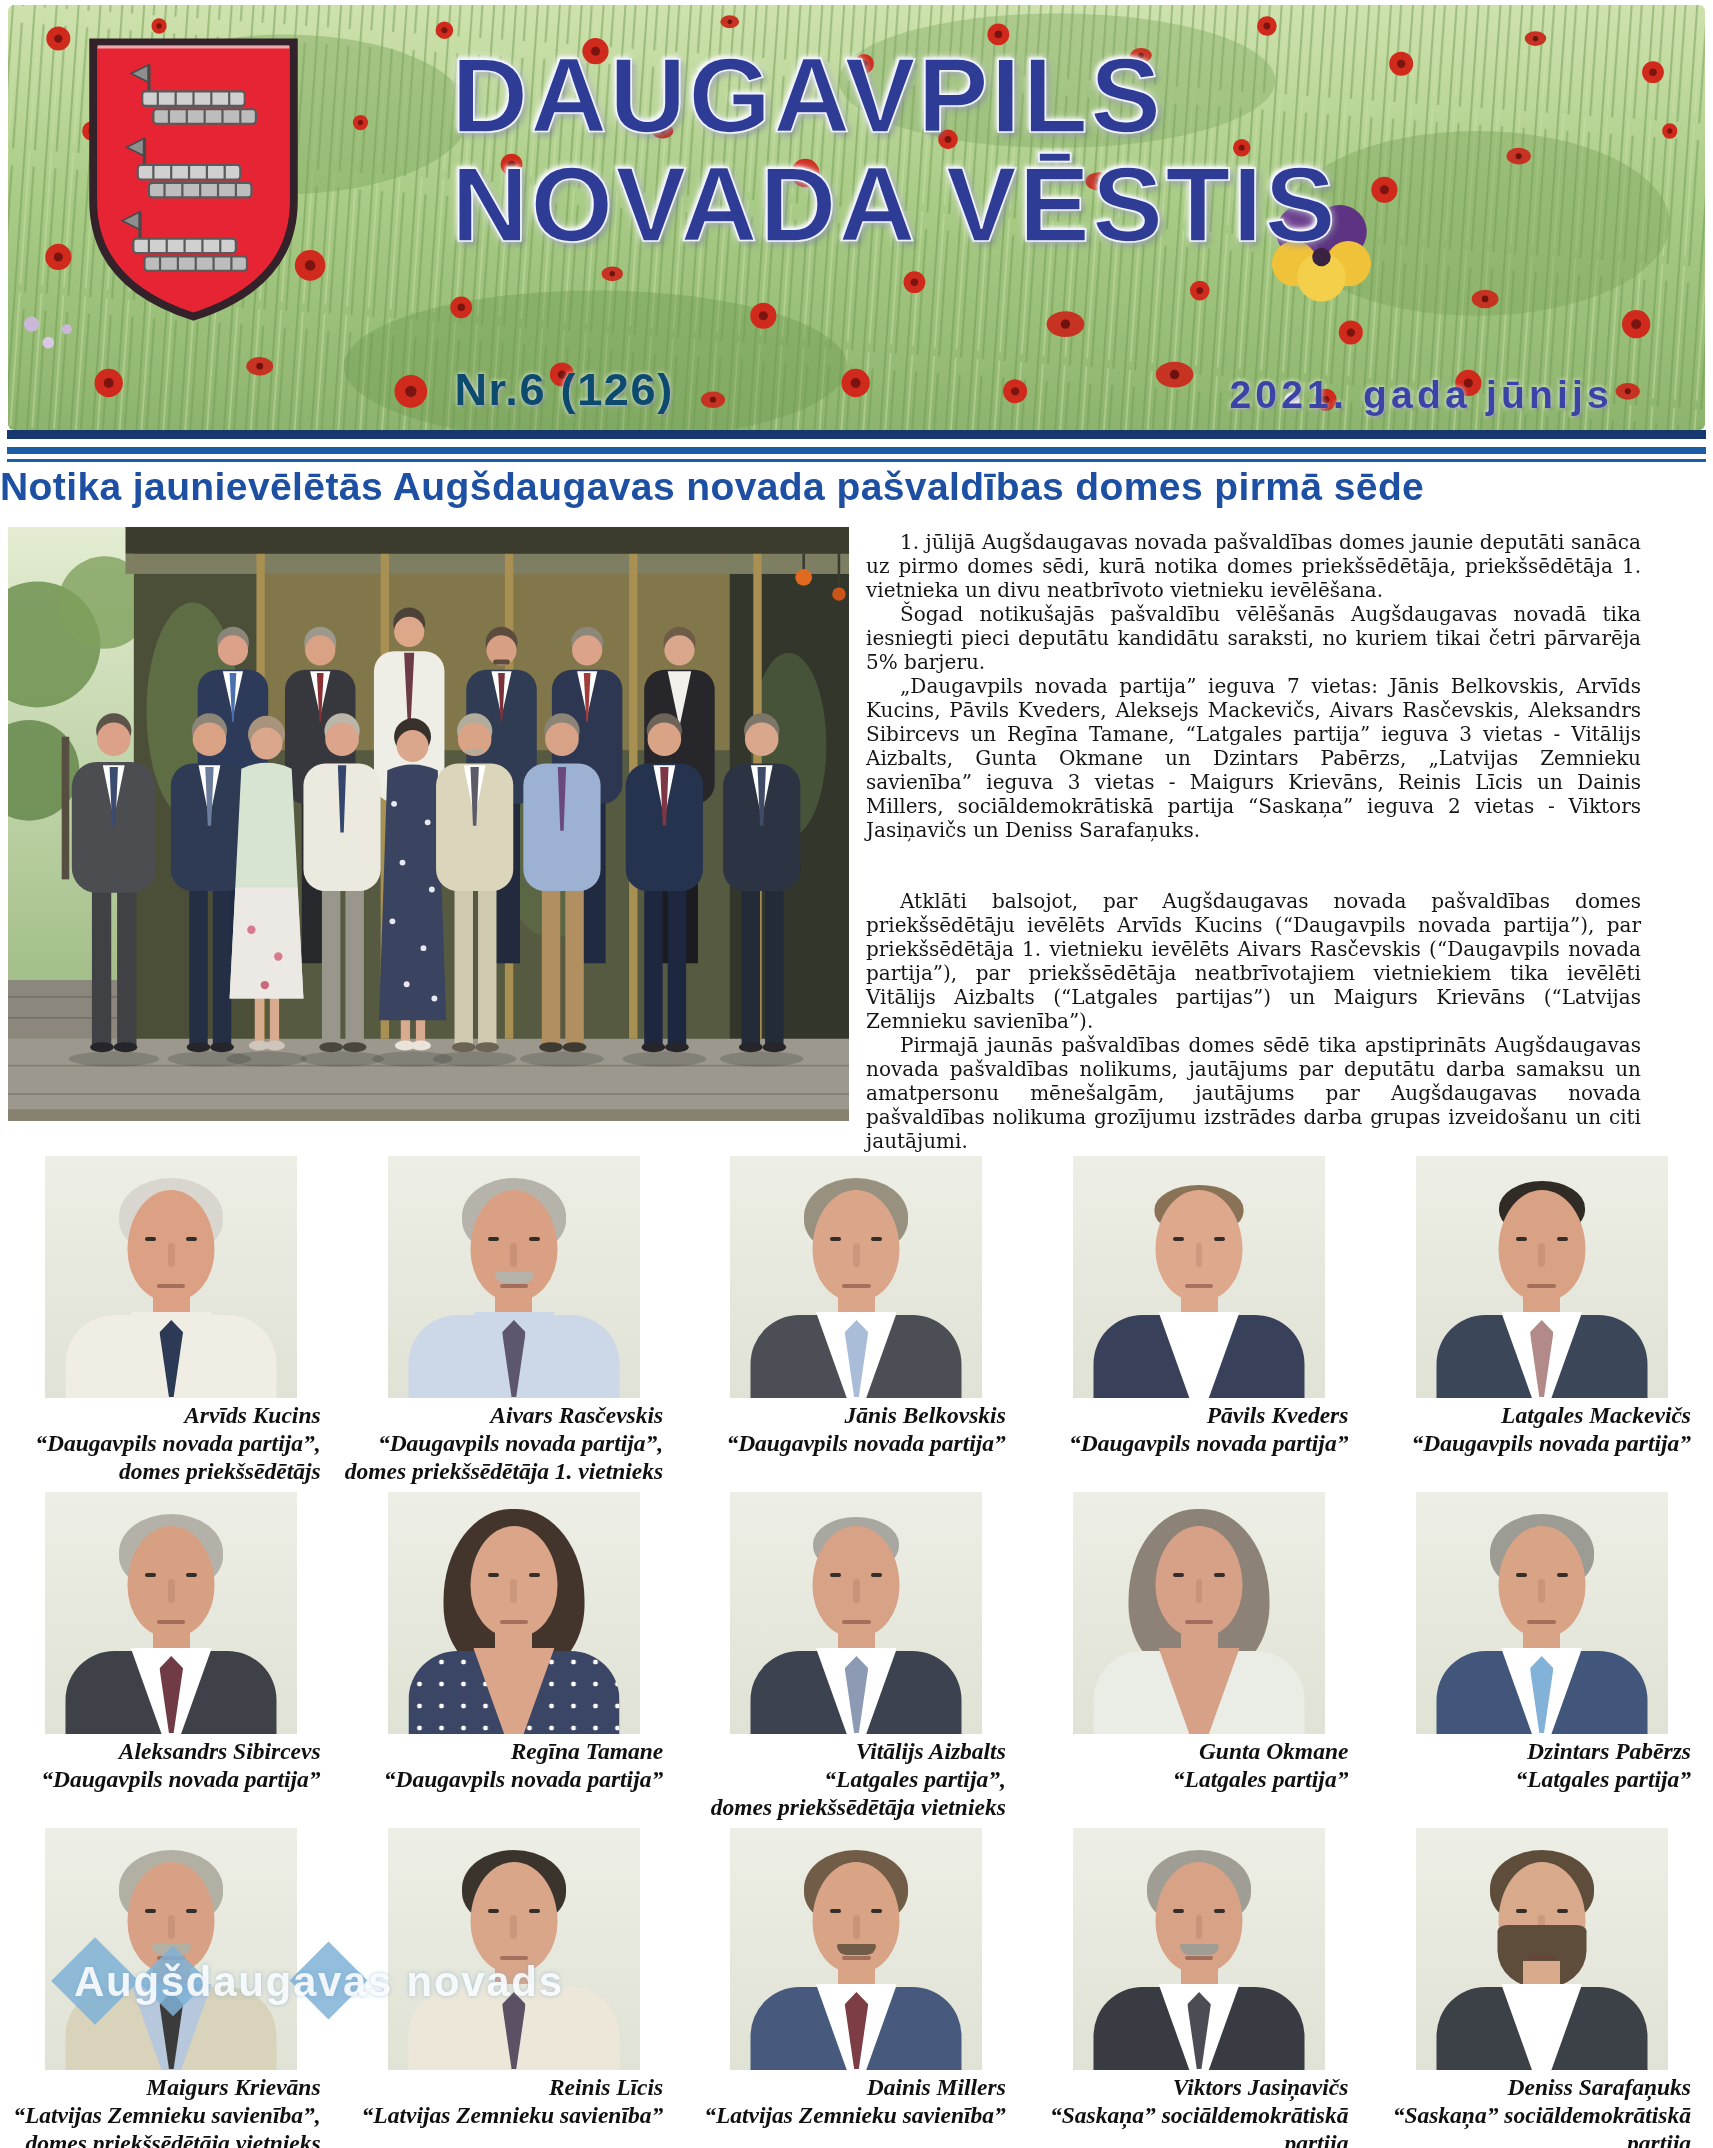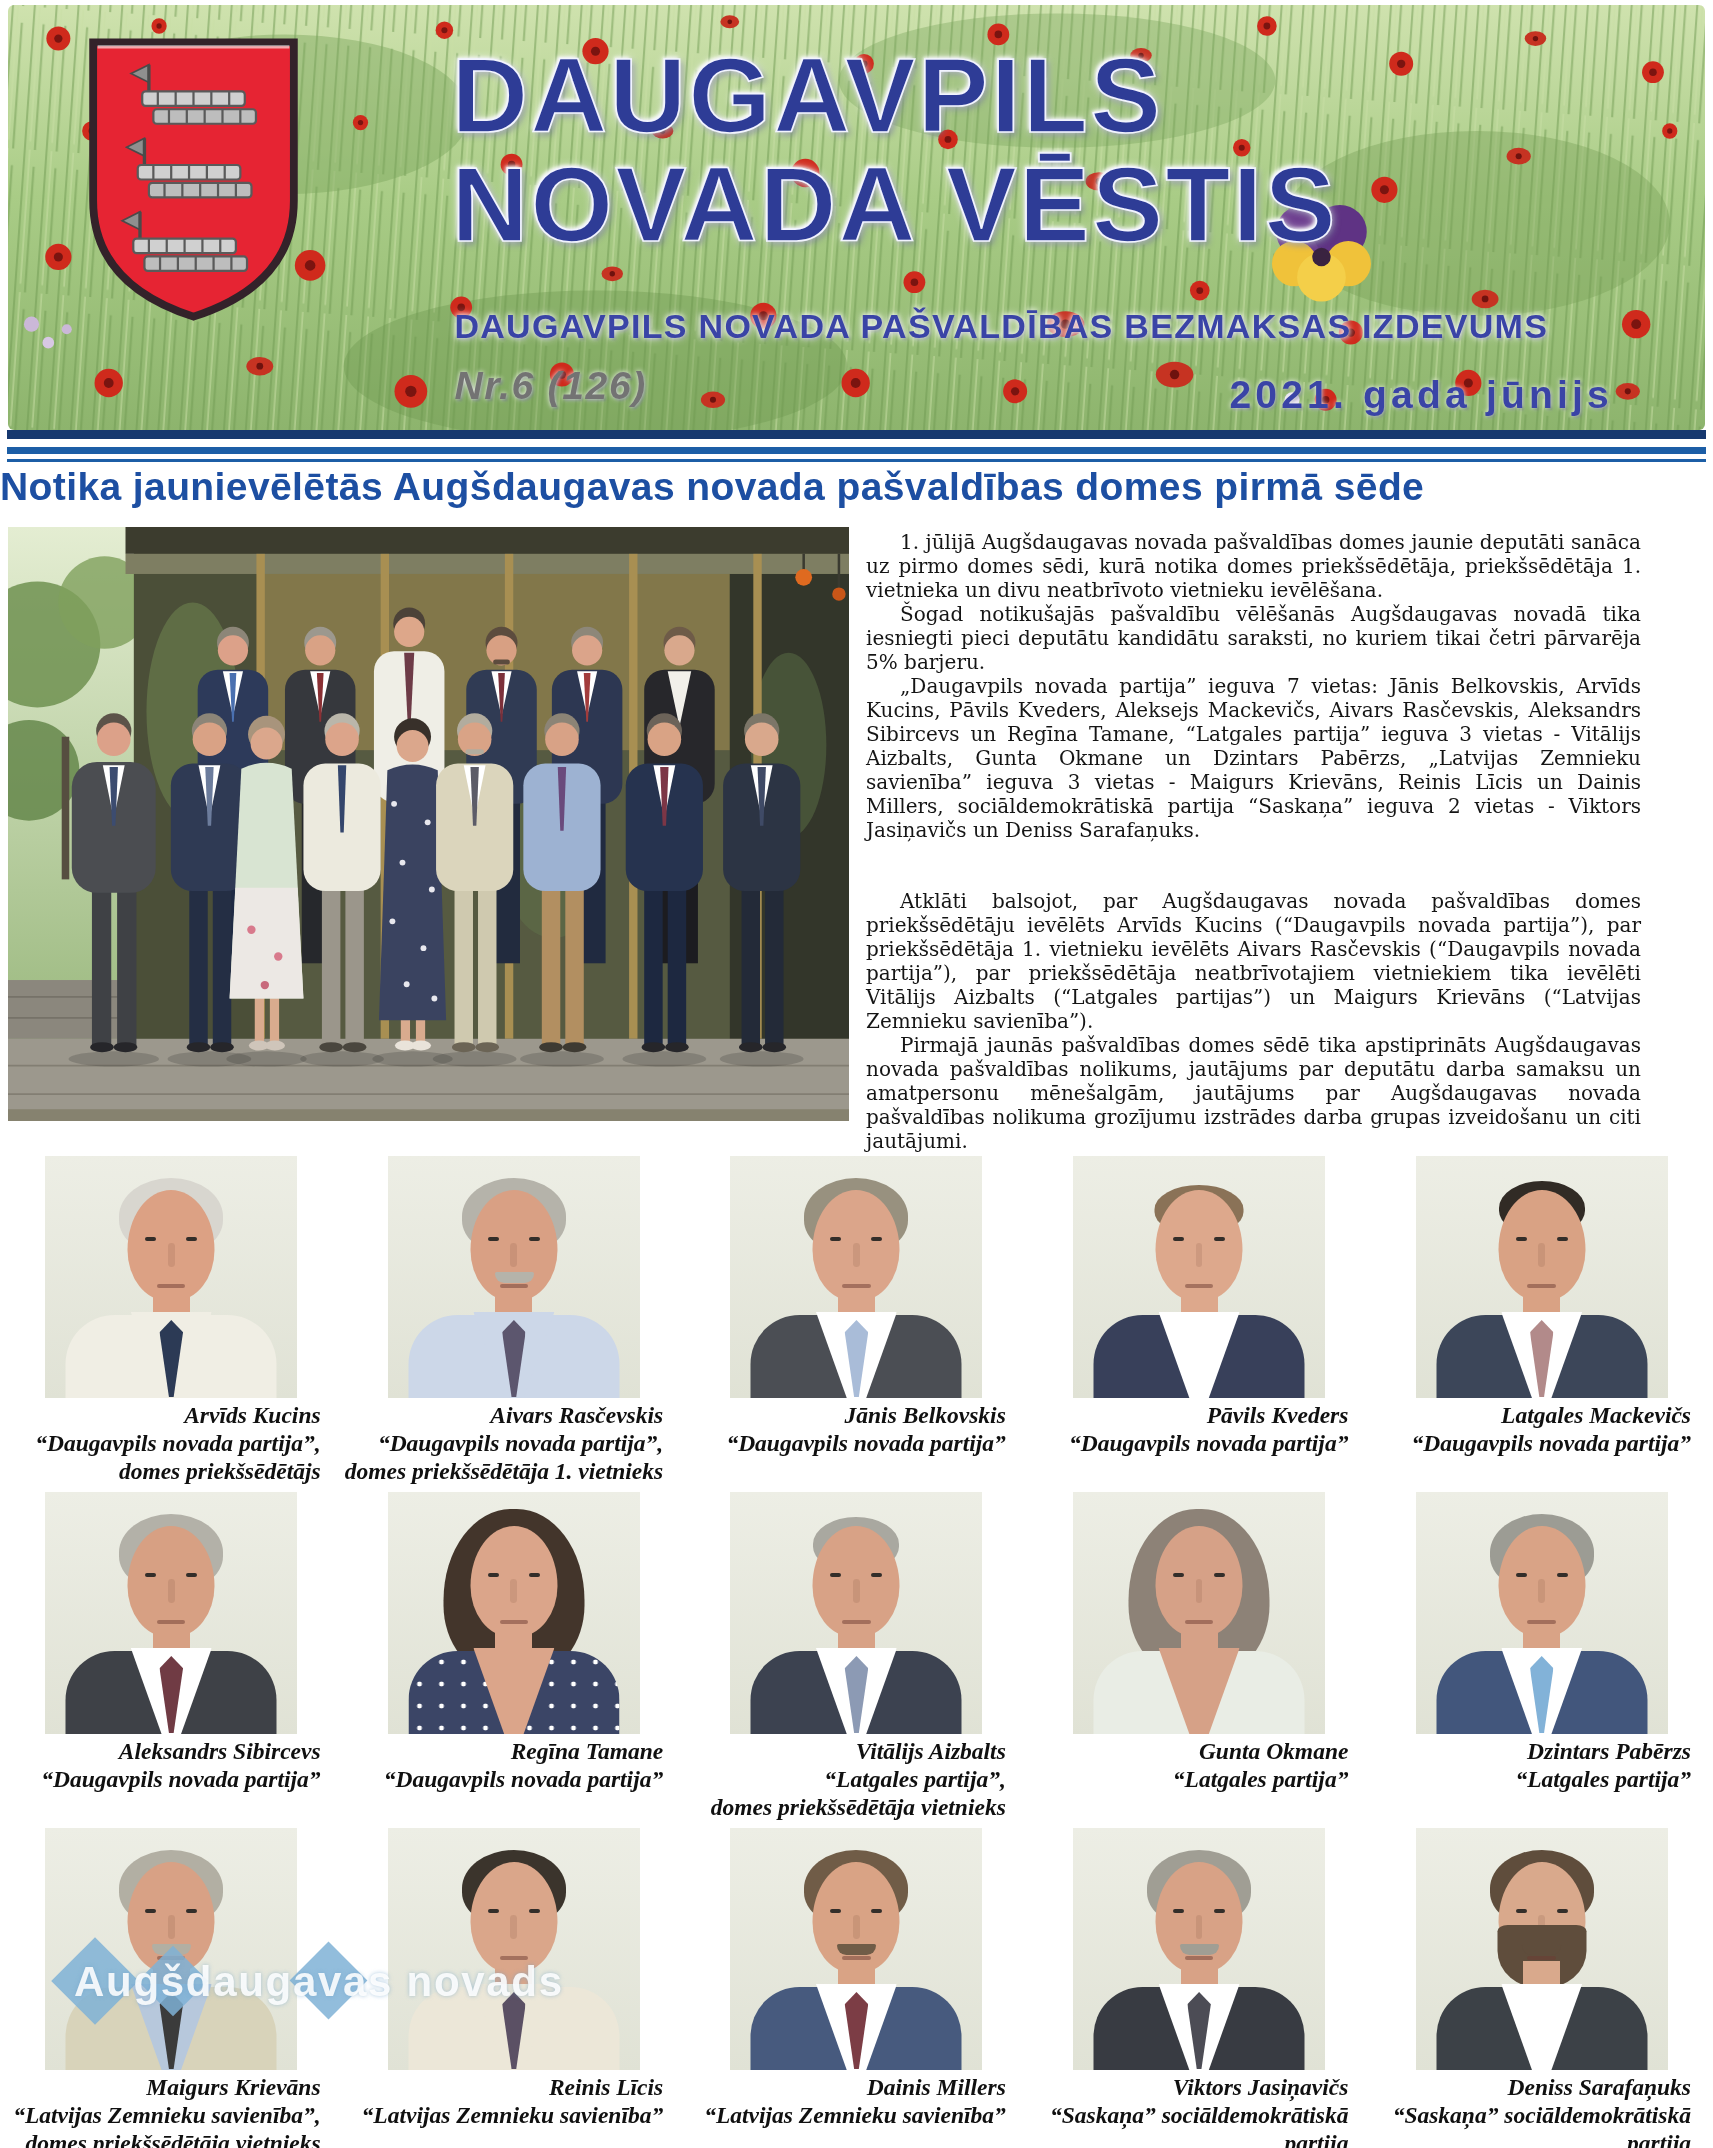--- a/index.html
+++ b/index.html
@@ -11,22 +11,22 @@
   .coat{position:absolute;left:74px;top:25px;width:223px;height:299px;}
   .mast-title{position:absolute;left:443px;color:#2e3c96;font-weight:bold;font-size:106px;
         letter-spacing:2.5px;line-height:1;white-space:nowrap;
         -webkit-text-stroke:1.7px #f2f4ff;
         text-shadow:0 0 10px rgba(255,255,255,.95),2.5px 3.4px 5.9px rgba(30,35,90,.55),-1.7px -1.7px 3.4px rgba(255,255,255,.9);}
   .t1{top:37px;}
   .t2{top:146px;}
   .mast-sub{position:absolute;left:446px;top:302px;color:#3a44a6;font-weight:bold;font-size:34px;
         letter-spacing:1.3px;white-space:nowrap;
         text-shadow:0 0 5px rgba(255,255,255,.95),0 0 8.4px rgba(255,255,255,.8),1.7px 1.7px 2.5px rgba(40,40,100,.35);}
-  .mast-issue{position:absolute;left:446px;top:359px;color:#737373;font-weight:bold;font-size:39px;
-        letter-spacing:1.7px;text-shadow:0 0 5px rgba(255,255,255,.95),1.7px 1.7px 2.5px rgba(40,40,100,.35);font-style:italic;}
+  .mast-issue{position:absolute;left:446px;top:359px;color:#0c4a6e;font-weight:bold;font-size:45px;
+        letter-spacing:1.7px;text-shadow:0 0 5px rgba(255,255,255,.95),1.7px 1.7px 2.5px rgba(40,40,100,.35);}
   .mast-date{position:absolute;left:1221px;top:368px;color:#3a44a6;font-weight:bold;font-size:39px;
         letter-spacing:4.2px;text-shadow:0 0 5px rgba(255,255,255,.95),1.7px 1.7px 2.5px rgba(40,40,100,.35);}
   
   .rules{position:absolute;left:6.7px;right:6.7px;top:430px;}
   .rules .r1{display:block;height:9.2px;background:#16386f;margin-bottom:7.6px;}
   .rules .r2{display:block;height:7.6px;background:#1c5ea6;margin-bottom:4.2px;}
   .rules .r3{display:block;height:3.4px;background:#1c5ea6;}
   
   .headline{position:absolute;left:0;top:465px;width:100%;margin:0;
         color:#1d4fa2;font-size:39px;font-weight:bold;letter-spacing:0.4px;}
@@ -187,21 +187,20 @@
         <path d="M14,0 v13 M30,0 v13 M46,0 v13 M62,0 v13 M78,0 v13" stroke="#5a5a5a" stroke-width="2"></path>
         <rect x="10" y="16" width="92" height="13" rx="3" fill="#bdbdbd" stroke="#5a5a5a" stroke-width="2"></rect>
         <path d="M24,16 v13 M40,16 v13 M56,16 v13 M72,16 v13 M88,16 v13" stroke="#5a5a5a" stroke-width="2"></path>
       </g>
       <use href="#raft" transform="translate(-4,66)"></use>
       <use href="#raft" transform="translate(-8,132)"></use>
     </svg>
 
     <div class="mast-title t1">DAUGAVPILS</div>
     <div class="mast-title t2">NOVADA VĒSTIS</div>
-    <div class="mast-sub">DAUGAVPILS NOVADA PAŠVALDĪBAS BEZMAKSAS IZDEVUMS</div>
     <div class="mast-issue">Nr.6 (126)</div>
     <div class="mast-date">2021. gada jūnijs</div>
   </header>
 
   <div class="rules">
     <i class="r1"></i>
     <i class="r2"></i>
     <i class="r3"></i>
   </div>
 

